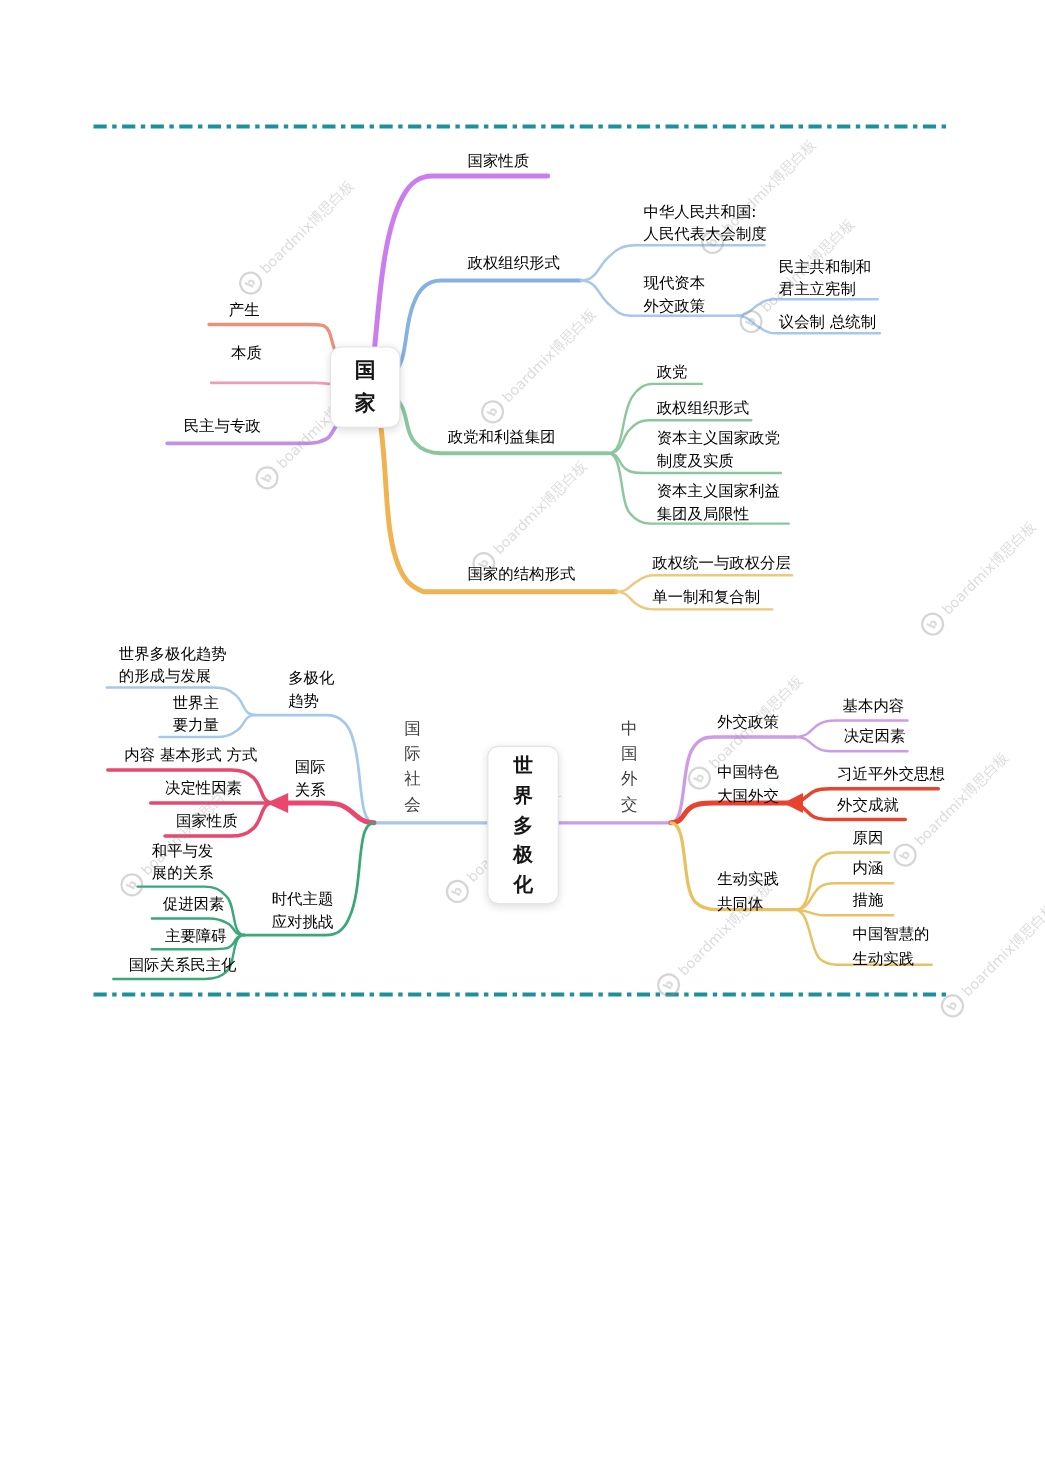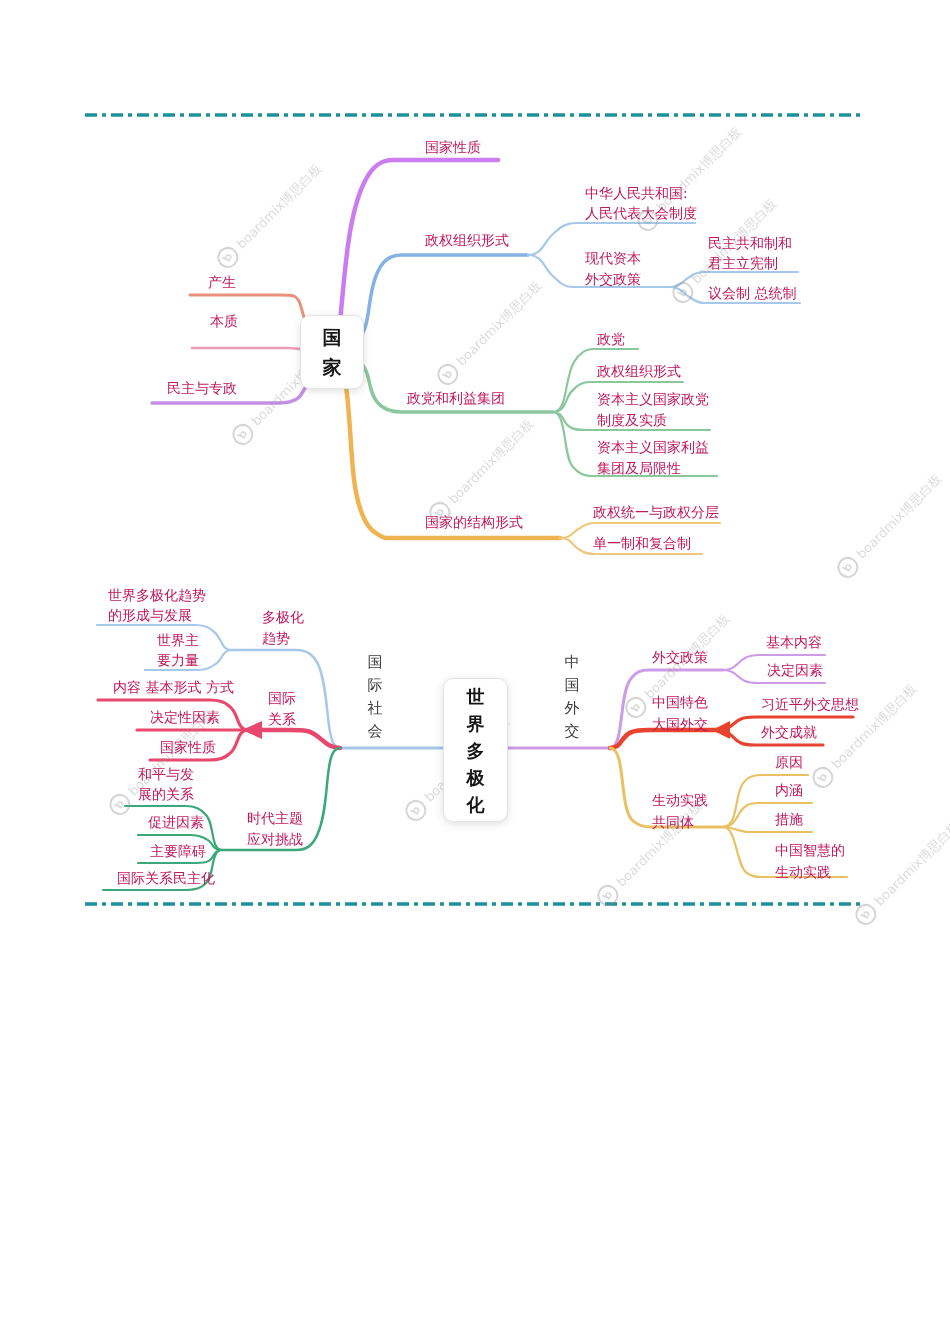--- a/index.html
+++ b/index.html
@@ -1,19 +1,19 @@
 <!DOCTYPE html>
 <html><head>
 <meta charset="utf-8">
 <style>
   html,body{margin:0;padding:0;background:#fff;}
   .page{position:relative;width:950px;height:1344px;background:#ffffff;overflow:hidden;
         font-family:"DejaVu Sans","Liberation Sans",sans-serif;}
   svg.lines{position:absolute;left:0;top:0;}
-  .lbl{position:absolute;color:#be185d;font-size:14px;line-height:20px;white-space:pre-line;}
+  .lbl{position:absolute;color:#000000;font-size:14px;line-height:20px;white-space:pre-line;}
   .lh21{line-height:21px}
   .lh22{line-height:22px}
   .root-box{position:absolute;background:#fff;border:1px solid #e4e4e4;border-radius:10px;
         box-shadow:0 2px 8px rgba(0,0,0,0.13);color:#161616;font-weight:700;
         display:flex;align-items:center;justify-content:center;text-align:center;white-space:pre-line;}
   .root-state{left:300px;top:315px;width:62px;height:72px;font-size:19px;line-height:30px;}
   .root-multi{left:443px;top:678px;width:63px;height:142px;font-size:18px;line-height:27px;}
   .hub{position:absolute;color:#3c3c3c;font-size:15px;line-height:23px;text-align:center;white-space:pre-line;width:30px;}
   .wm{position:absolute;color:rgba(145,145,145,0.33);font-size:13px;white-space:nowrap;
       transform:rotate(-45deg);display:flex;align-items:center;gap:5px;pointer-events:none;}

